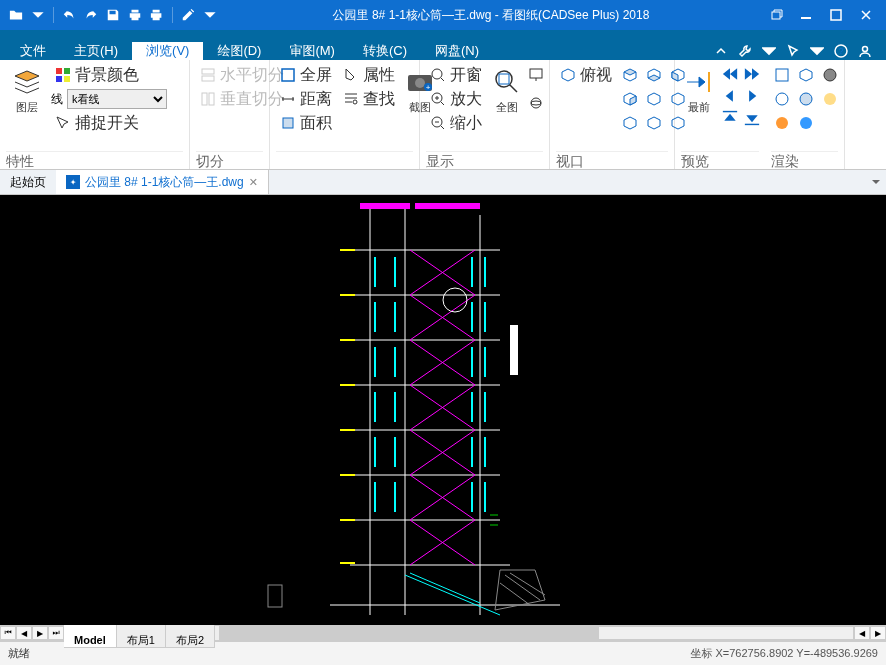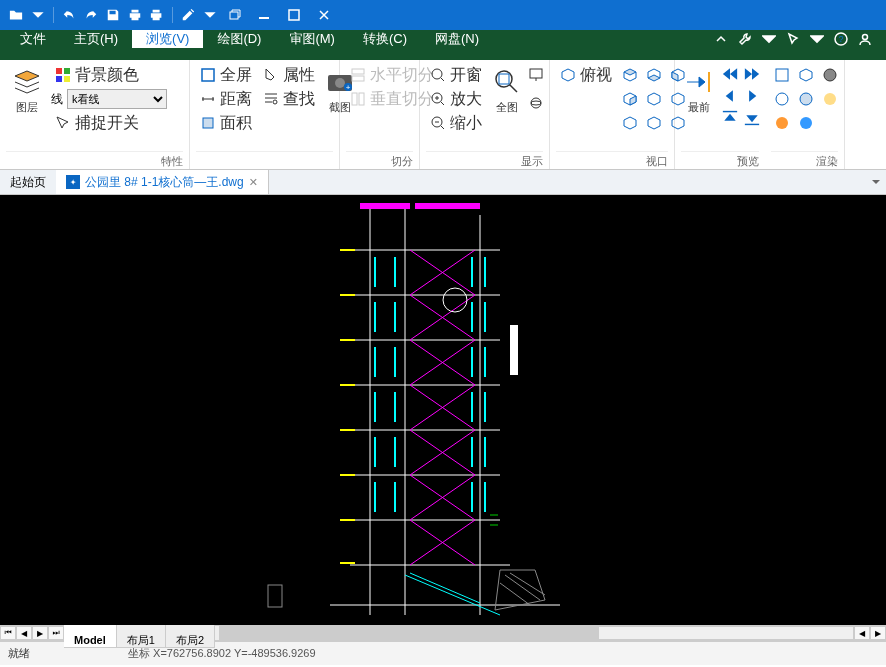--- a/index.html
+++ b/index.html
@@ -5,31 +5,31 @@
 *{box-sizing:border-box;margin:0;padding:0;font-family:"Microsoft YaHei","Segoe UI",sans-serif;user-select:none}
 body{width:886px;height:667px;background:#fff;overflow:hidden;font-size:12px;position:relative}
 .titlebar{height:30px;background:linear-gradient(#0f6fd0,#0f6fd0);display:flex;align-items:center;color:#fff;padding:0 6px}
 .tb-icons{display:flex;gap:2px;align-items:center}
 .tb-ico{width:20px;height:20px;display:flex;align-items:center;justify-content:center;cursor:pointer;border-radius:2px}
 .tb-ico svg{width:14px;height:14px;fill:#fff}
 .tb-sep{width:1px;height:16px;background:rgba(255,255,255,.3);margin:0 3px}
 .tb-title{flex:1;text-align:center;font-size:12px;color:#fff;white-space:nowrap;overflow:hidden}
 .tb-sys{display:flex;gap:2px}
 .tb-sys .tb-ico{width:28px;height:22px}
-.menubar{height:30px;background:#14532d;display:flex;align-items:flex-start;color:#fff;padding:0 6px;justify-content:space-between}
+.menubar{height:30px;background:#0369a1;display:flex;align-items:flex-end;color:#fff;padding:0 6px;justify-content:space-between}
 .menu-left{display:flex}
 .menu-item{padding:0 14px;display:flex;align-items:center;cursor:pointer;font-size:13px}
 .menu-item.active{background:#fff;color:#0f6fd0}
 .menu-right{display:flex;align-items:center;gap:6px;padding-right:6px}
 .menu-right .ri{width:18px;height:18px;display:flex;align-items:center;justify-content:center;cursor:pointer}
 .menu-right svg{width:14px;height:14px;stroke:#fff;fill:none;stroke-width:1.5}
 .ribbon{height:110px;background:#fff;border-bottom:1px solid #c8c8c8;display:flex}
 .rgroup{border-right:1px solid #e3e3e3;display:flex;flex-direction:column;padding:4px 6px 0}
 .rgroup-body{flex:1;display:flex;align-items:flex-start;gap:3px}
-.rgroup-label{height:18px;text-align:right;font-size:11px;color:#666;border-top:1px solid #eee;line-height:18px}
+.rgroup-label{height:18px;text-align:left;font-size:14px;color:#666;border-top:1px solid #eee;line-height:18px}
 .rbtn-big{width:42px;display:flex;flex-direction:column;align-items:center;gap:2px;cursor:pointer;padding:2px;border-radius:2px}
 .rbtn-big .ico{width:32px;height:32px;display:flex;align-items:center;justify-content:center}
 .rbtn-big .lbl{font-size:11px;color:#333}
 .rcol{display:flex;flex-direction:column;gap:2px}
 .rbtn-sm{display:flex;align-items:center;gap:4px;padding:2px 4px;cursor:pointer;border-radius:2px;height:22px}
 .rbtn-sm .ico{width:16px;height:16px;display:flex;align-items:center;justify-content:center}
 .rbtn-sm .lbl{font-size:16px;color:#333;white-space:nowrap}
 .rbtn-sm.disabled .lbl{color:#bbb}
 .rinput{display:flex;align-items:center;gap:4px;height:22px}
 .rinput select{font-size:11px;height:20px;width:100px;border:1px solid #aaa}
@@ -46,21 +46,21 @@
 .hscroll{height:16px;background:#eee;display:flex;align-items:center;border-top:1px solid #ccc;border-bottom:1px solid #ccc;font-size:11px}
 .hs-nav{display:flex;gap:0}
 .hs-btn{width:16px;height:14px;border:1px solid #ccc;background:#f7f7f7;display:flex;align-items:center;justify-content:center;font-size:8px;cursor:pointer}
 .hs-tab{padding:14px 10px;height:14px;line-height:14px;border:1px solid #ccc;border-left:none;background:#eee;cursor:pointer}
 .hs-tab.active{background:#fff;font-weight:bold}
 .hs-track{flex:1;height:14px;border:1px solid #ccc;border-left:none;background:#f0f0f0;position:relative;margin-left:4px}
 .hs-thumb{position:absolute;left:0;top:0;width:60%;height:100%;background:#ccc}
 .hs-arrow{width:16px;height:14px;border:1px solid #ccc;background:#f7f7f7;display:flex;align-items:center;justify-content:center;font-size:8px;cursor:pointer}
 .statusbar{height:24px;background:#f4f4f4;border-top:1px solid #ccc;display:flex;align-items:center;font-size:11px;color:#333;padding:0 8px}
 .sb-left{width:120px}
-.sb-center{flex:1;text-align:left;color:#555}
+.sb-center{flex:1;text-align:right;color:#555}
 .sb-link{color:#0066cc;text-decoration:underline;cursor:pointer}
 .prev-icons{display:grid;grid-template-columns:20px 20px;grid-auto-rows:20px;gap:2px;align-content:start}
 .prev-icons .pi{display:flex;align-items:center;justify-content:center;cursor:pointer}
 </style>
 </head>
 <body>
 
 <div class="titlebar">
   <div class="tb-icons">
     <div class="tb-ico">
@@ -104,20 +104,21 @@
         <svg viewBox="0 0 16 16">
           <path d="M2 11l8-8 3 3-8 8H2zM11 2l1-1 3 3-1 1z"></path>
         </svg>
       </div>
     <div class="tb-ico">
         <svg viewBox="0 0 10 10">
           <path d="M1 3l4 4 4-4z"></path>
         </svg>
       </div>
   </div>
+  <div class="tb-title">公园里 8# 1-1核心筒—王.dwg - 看图纸(CADSee Plus) 2018</div>
   <div class="tb-sys">
     <div class="tb-ico">
         <svg viewBox="0 0 14 14">
           <rect x="3" y="4" width="8" height="7" fill="none" stroke="#fff"></rect>
           <path d="M5 4V2h8v7h-2" fill="none" stroke="#fff"></path>
         </svg>
       </div>
     <div class="tb-ico">
         <svg viewBox="0 0 14 14">
           <rect x="2" y="9" width="10" height="2"></rect>
@@ -223,20 +224,46 @@
                 <path d="M2 2l5 11 2-4 4-2z" fill="none" stroke="#333"></path>
               </svg>
             </div>
             <div class="lbl">捕捉开关</div>
           </div>
       </div>
     </div>
     <div class="rgroup-label">特性</div>
   </div>
 
+  <div class="rgroup" style="width:80px">
+    <div class="rgroup-body">
+      <div class="rcol">
+        <div class="rbtn-sm disabled">
+            <div class="ico">
+              <svg viewBox="0 0 16 16">
+                <rect x="2" y="2" width="12" height="5" fill="none" stroke="#ccc"></rect>
+                <rect x="2" y="9" width="12" height="5" fill="none" stroke="#ccc"></rect>
+              </svg>
+            </div>
+            <div class="lbl">水平切分</div>
+          </div>
+        <div class="rbtn-sm disabled">
+            <div class="ico">
+              <svg viewBox="0 0 16 16">
+                <rect x="2" y="2" width="5" height="12" fill="none" stroke="#ccc"></rect>
+                <rect x="9" y="2" width="5" height="12" fill="none" stroke="#ccc"></rect>
+              </svg>
+            </div>
+            <div class="lbl">垂直切分</div>
+          </div>
+      </div>
+    </div>
+    <div class="rgroup-label">切分</div>
+  </div>
+
   <div class="rgroup" style="width:150px">
     <div class="rgroup-body">
       <div class="rcol">
         <div class="rbtn-sm">
             <div class="ico">
               <svg viewBox="0 0 16 16">
                 <rect x="2" y="2" width="12" height="12" fill="none" stroke="#0a66c2" stroke-width="1.5"></rect>
               </svg>
             </div>
             <div class="lbl">全屏</div>
@@ -283,46 +310,20 @@
               <rect x="4" y="9" width="24" height="16" rx="2" fill="#555"></rect>
               <circle cx="16" cy="17" r="5" fill="#888"></circle>
               <circle cx="24" cy="21" r="4" fill="#0a66c2"></circle>
               <text x="24" y="24" font-size="8" text-anchor="middle" fill="#fff">+</text>
             </svg>
           </div>
         <div class="lbl">截图</div>
       </div>
     </div>
     <div class="rgroup-label">&nbsp;</div>
-  </div>
-
-  <div class="rgroup" style="width:80px">
-    <div class="rgroup-body">
-      <div class="rcol">
-        <div class="rbtn-sm disabled">
-            <div class="ico">
-              <svg viewBox="0 0 16 16">
-                <rect x="2" y="2" width="12" height="5" fill="none" stroke="#ccc"></rect>
-                <rect x="2" y="9" width="12" height="5" fill="none" stroke="#ccc"></rect>
-              </svg>
-            </div>
-            <div class="lbl">水平切分</div>
-          </div>
-        <div class="rbtn-sm disabled">
-            <div class="ico">
-              <svg viewBox="0 0 16 16">
-                <rect x="2" y="2" width="5" height="12" fill="none" stroke="#ccc"></rect>
-                <rect x="9" y="2" width="5" height="12" fill="none" stroke="#ccc"></rect>
-              </svg>
-            </div>
-            <div class="lbl">垂直切分</div>
-          </div>
-      </div>
-    </div>
-    <div class="rgroup-label">切分</div>
   </div>
 
   <div class="rgroup" style="width:130px">
     <div class="rgroup-body">
       <div class="rcol">
         <div class="rbtn-sm">
             <div class="ico">
               <svg viewBox="0 0 16 16">
                 <circle cx="7" cy="7" r="5" fill="none" stroke="#333"></circle>
                 <path d="M11 11l3 3" stroke="#333"></path>

